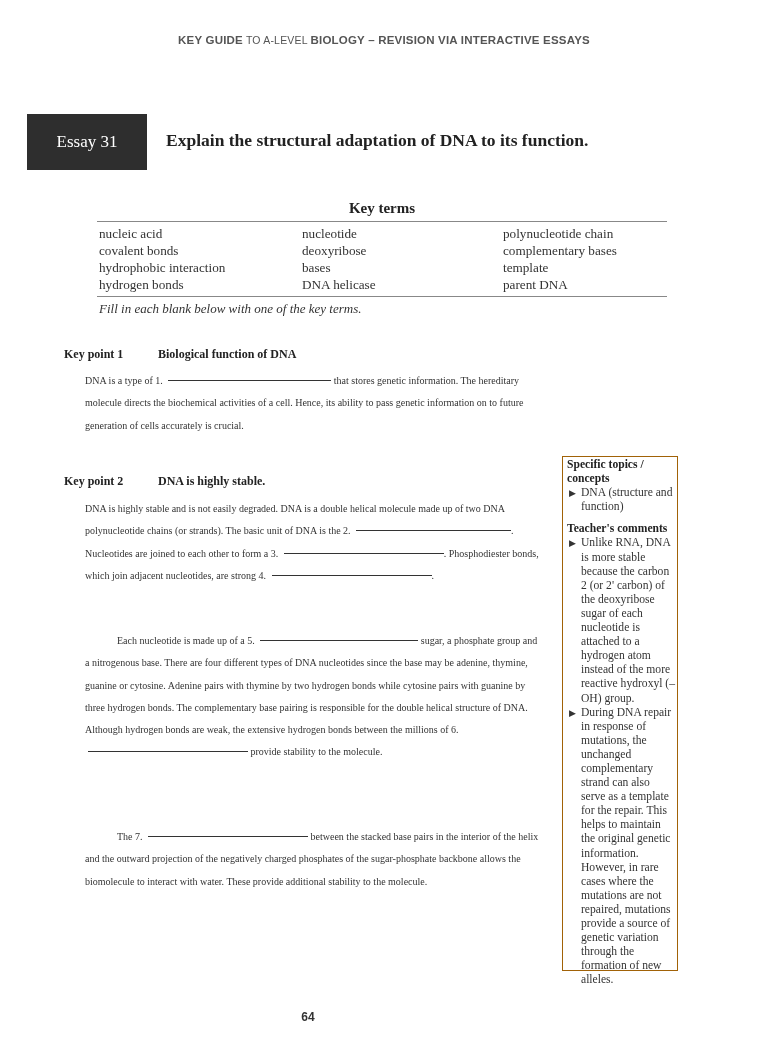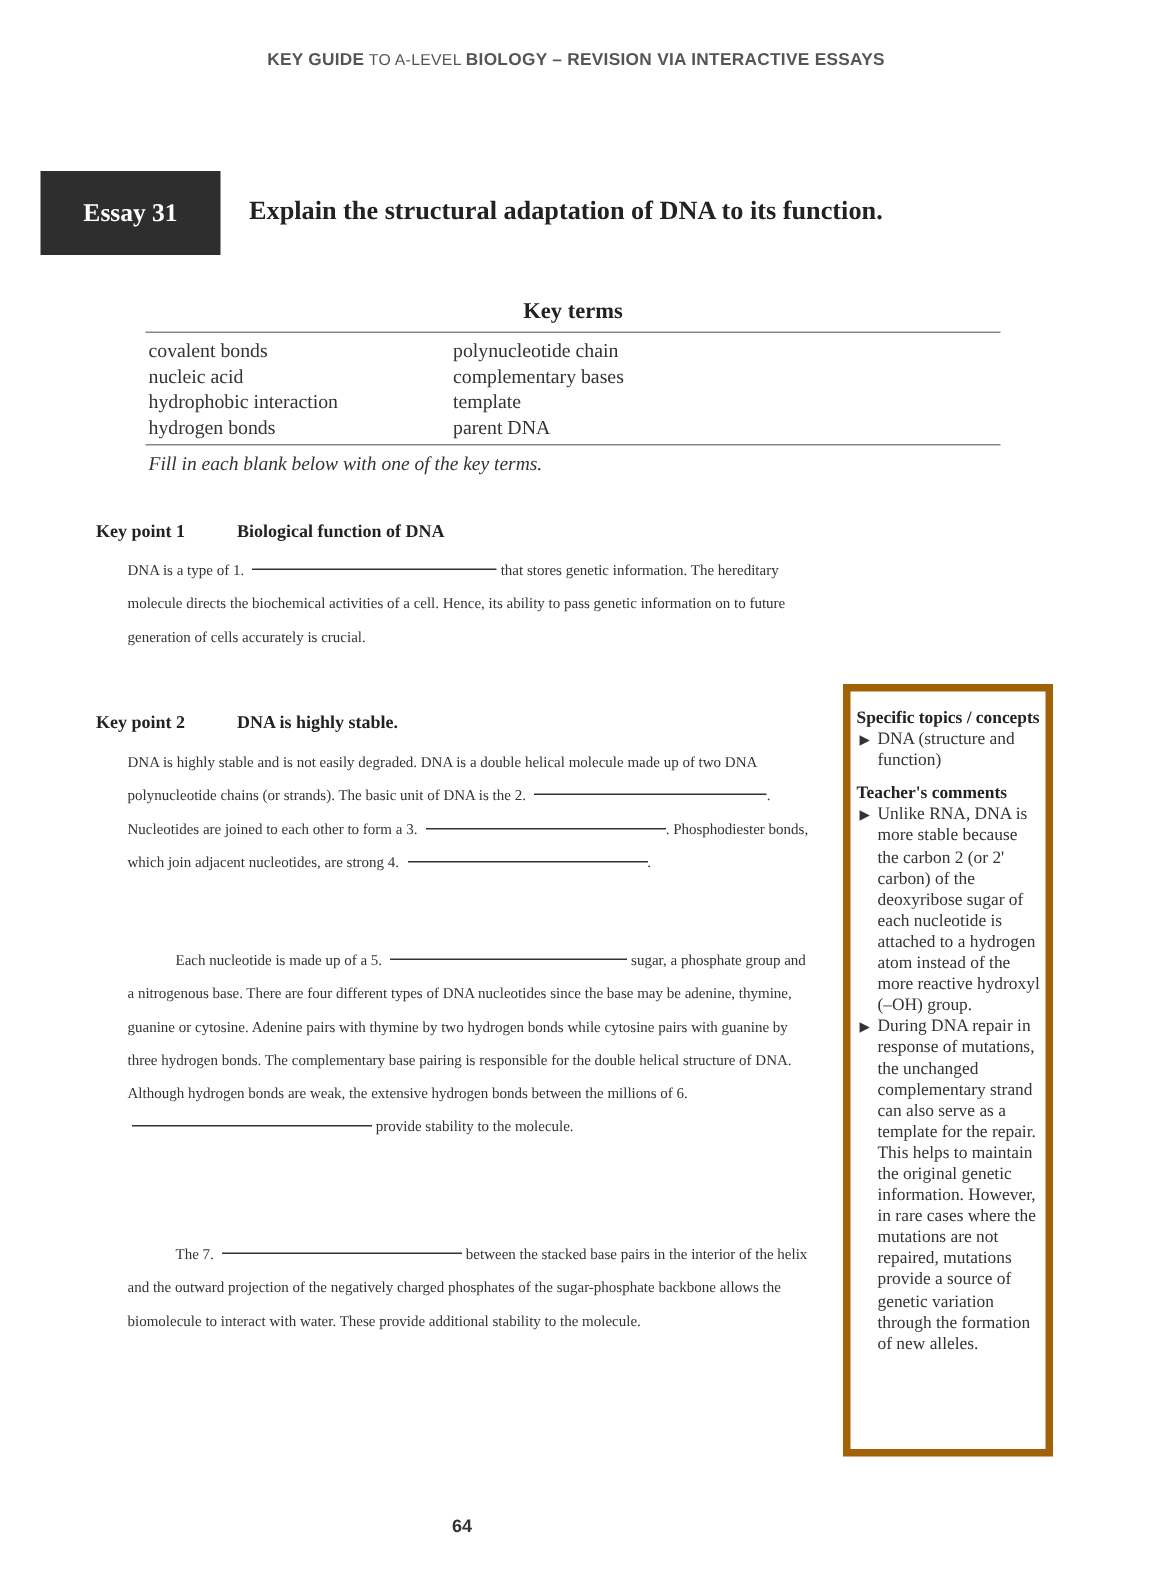--- a/index.html
+++ b/index.html
@@ -9,43 +9,43 @@
   }
   .running-head {
     position: absolute; top: 34px; left: 0; width: 768px; text-align: center;
     font-family: "Liberation Sans", "DejaVu Sans", sans-serif; font-size: 11.5px; color: #555;
     letter-spacing: 0.2px;
   }
   .running-head .bold { font-weight: bold; }
   .running-head .light { font-weight: normal; font-size: 10.5px; }
   .essay-block {
     position: absolute; top: 114px; left: 27px; width: 120px; height: 56px; background: #2e2e2e;
-    color: #ffffff; font-size: 17px; font-weight: bold; display: flex; align-items: center; justify-content: center;
+    color: #ffffff; font-size: 17px; font-weight: normal; display: flex; align-items: center; justify-content: center;
   }
   .essay-title {
     position: absolute; top: 130px; left: 166px; font-size: 17.5px; font-weight: bold; color: #222; text-align: right;
   }
   .key-terms { position: absolute; top: 200px; left: 97px; width: 570px; }
   .key-terms h3 { margin: 0; text-align: center; font-size: 15px; font-weight: bold; color: #222; padding-bottom: 4px; }
   .key-terms .rule { border-top: 1px solid #888; }
   .terms-grid {
     display: grid; grid-template-columns: 203px 201px 166px; font-size: 13.2px; line-height: 17px;
     padding: 3px 0 3px 2px; color: #333;
   }
   .fill-note { font-style: italic; font-size: 13px; color: #333; padding-top: 4px; padding-left: 2px; }
   .kp-heading { position: absolute; left: 64px; font-size: 12px; font-weight: bold; color: #222; font-family: Liberation Serif, serif; }
   .kp-heading .kp-num { display: inline-block; width: 94px; }
   .para {
     position: absolute; left: 85px; width: 455px; font-size: 10px; line-height: 22.3px; color: #333;
   }
   .para .indent { display: inline-block; width: 32px; }
   .blank { display: inline-block; border-bottom: 1px solid #333; height: 1px; vertical-align: 3px; margin-left: 3px; }
   .sidebar {
-    position: absolute; left: 562px; top: 456px; width: 140px; height: 515px; border: 5px solid #a16207;
-    font-size: 11.6px; line-height: 14.1px; color: #333; box-sizing: border-box; padding: 11px 2px 0 4px;
+    position: absolute; left: 562px; top: 456px; width: 116px; height: 515px; border: 1px solid #a16207;
+    font-size: 11.6px; line-height: 14.1px; color: #333; box-sizing: border-box; padding: 1px 2px 0 4px;
   }
   .sidebar .sb-head { font-weight: bold; color: #222; }
   .sidebar ul { list-style: none; margin: 0; padding: 0; }
   .sidebar li { position: relative; padding-left: 14px; }
   .sidebar li .bullet { position: absolute; left: 2px; top: 0; font-size: 9px; }
   .sidebar .gap { height: 8px; }
   .page-num {
     position: absolute; top: 1010px; left: 0; width: 616px; text-align: center;
     font-family: "Liberation Sans", "DejaVu Sans", sans-serif; font-size: 12px; font-weight: bold; color: #333;
   }
@@ -56,24 +56,30 @@
 <div class="running-head"><span class="bold">KEY GUIDE</span><span class="light"> TO A-LEVEL </span><span class="bold">BIOLOGY – REVISION VIA INTERACTIVE ESSAYS</span></div>
 
 <div class="essay-block">Essay 31</div>
 <div class="essay-title">Explain the structural adaptation of DNA to its function.</div>
 
 <div class="key-terms">
   <h3>Key terms</h3>
   <div class="rule"></div>
   <div class="terms-grid">
     <div>
+      <div>nucleic acid</div>
       <div>covalent bonds</div>
-      <div>nucleic acid</div>
       <div>hydrophobic interaction</div>
       <div>hydrogen bonds</div>
+    </div>
+    <div>
+      <div>nucleotide</div>
+      <div>deoxyribose</div>
+      <div>bases</div>
+      <div>DNA helicase</div>
     </div>
     <div>
       <div>polynucleotide chain</div>
       <div>complementary bases</div>
       <div>template</div>
       <div>parent DNA</div>
     </div>
   </div>
   <div class="rule"></div>
   <div class="fill-note">Fill in each blank below with one of the key terms.</div>

